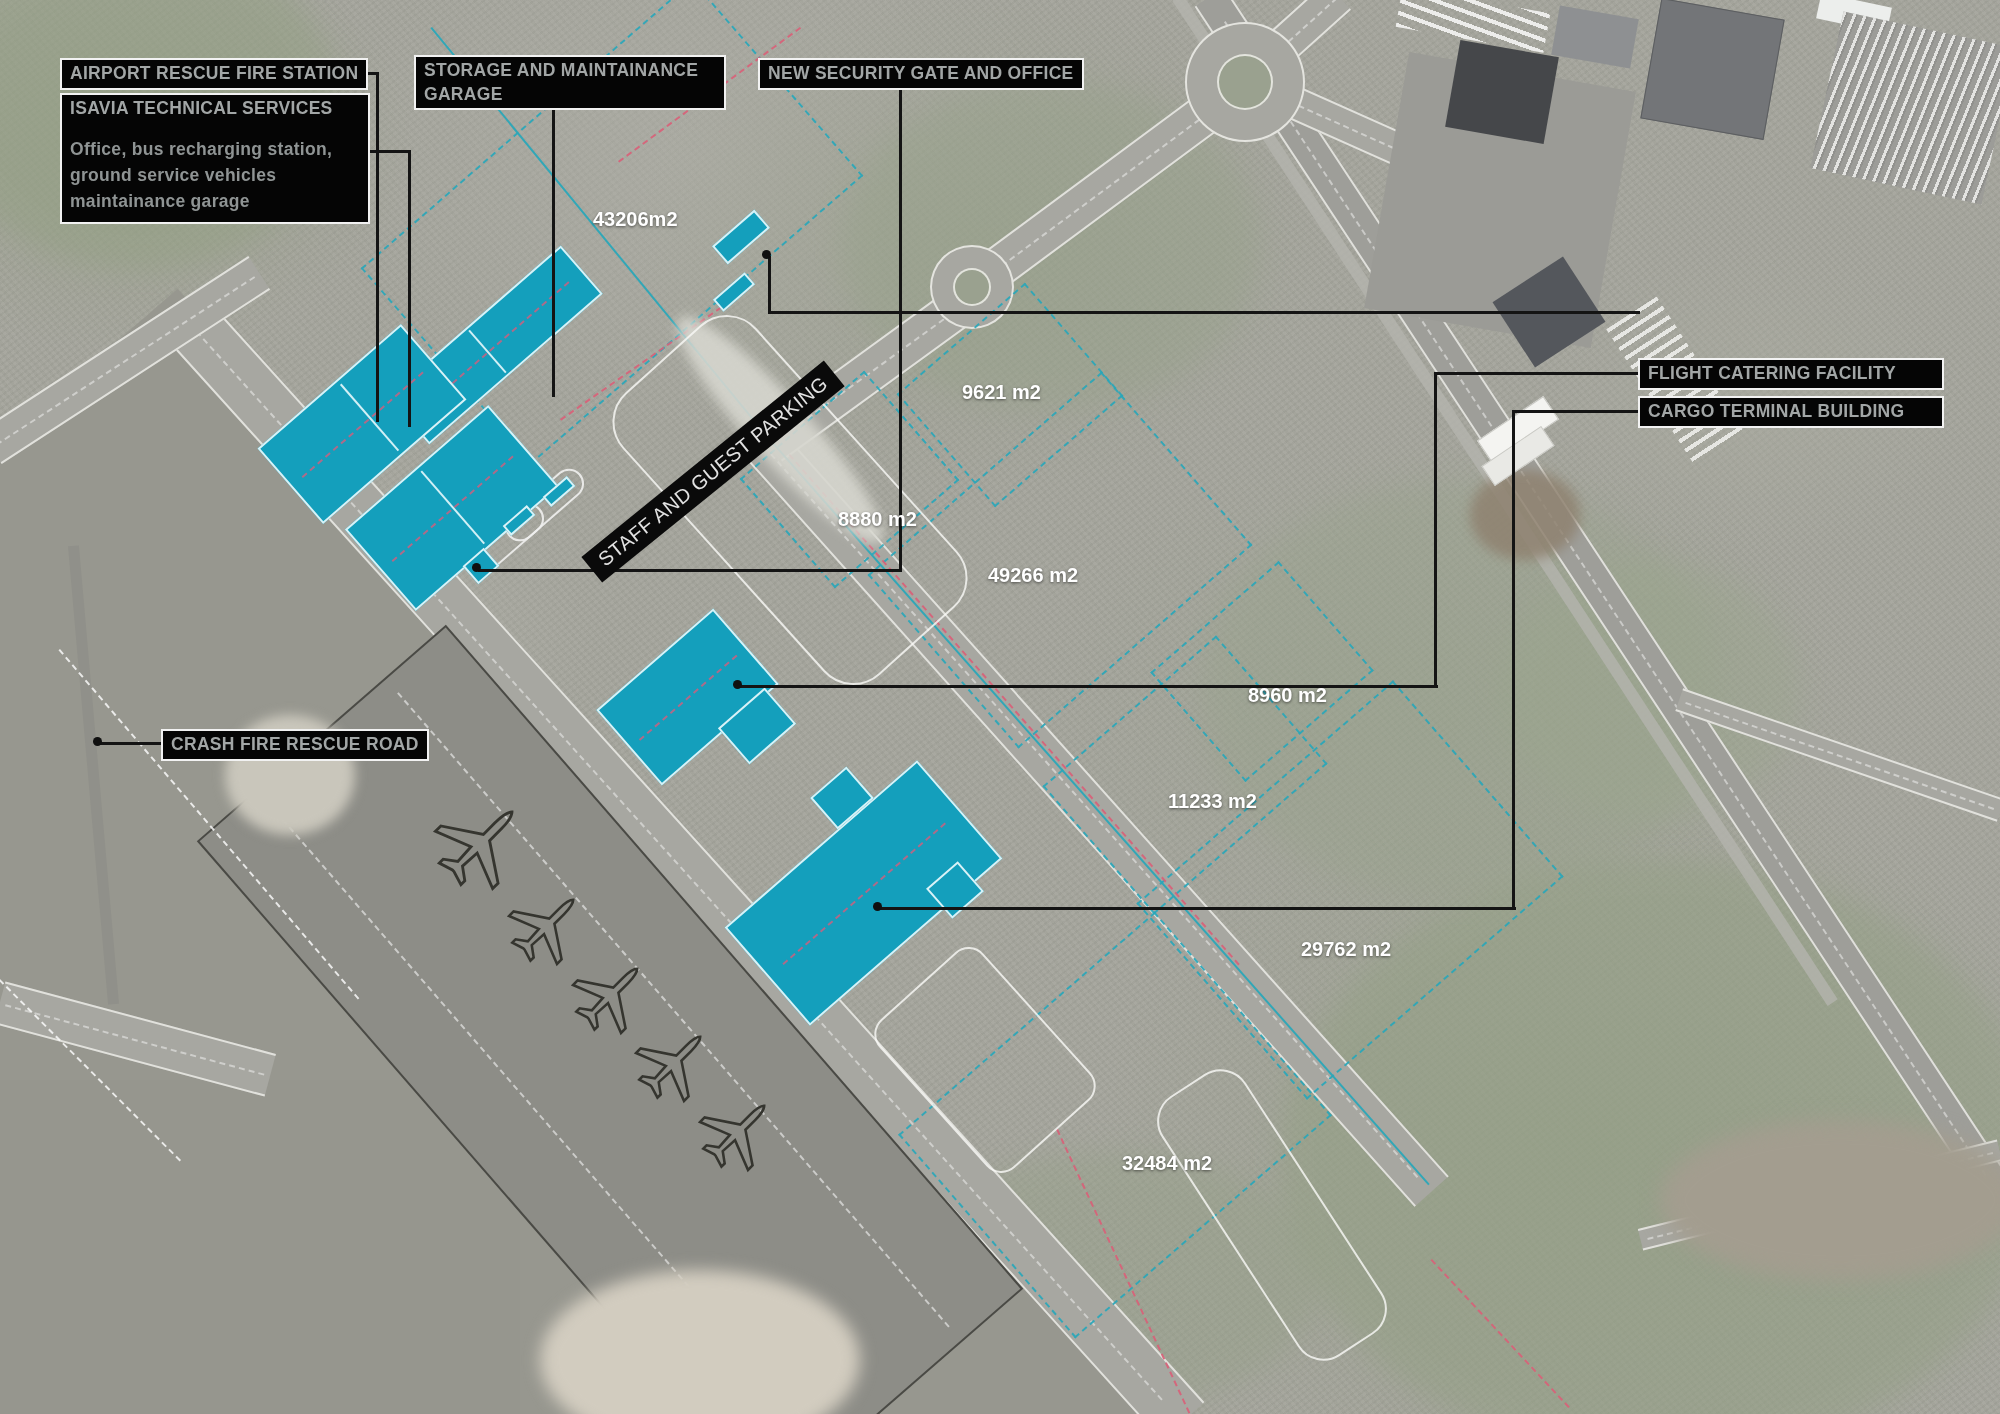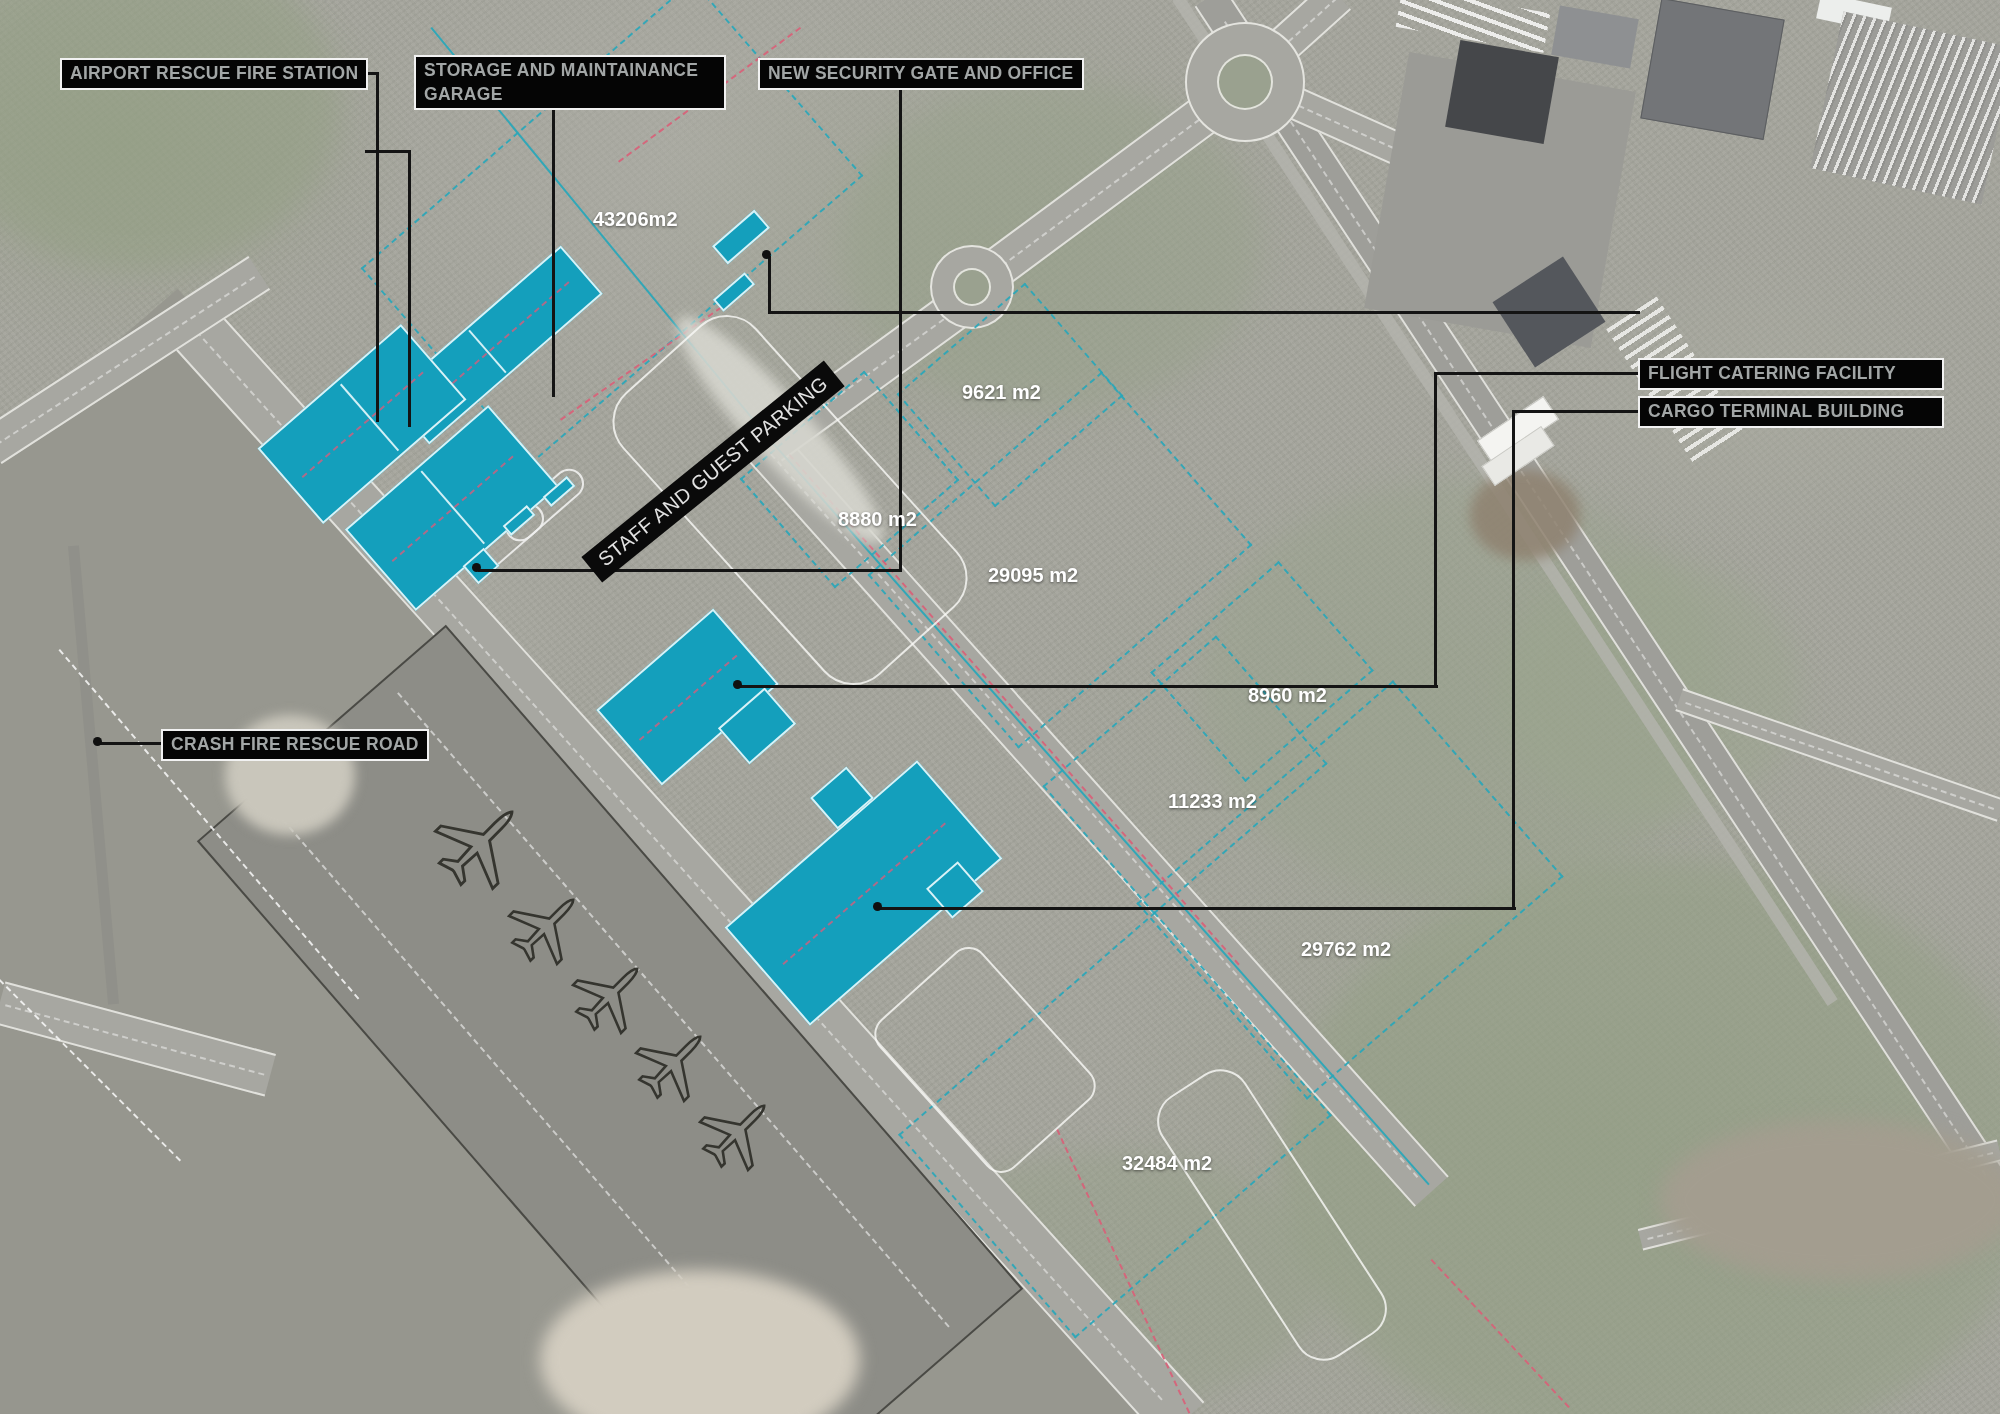--- a/index.html
+++ b/index.html
@@ -199,20 +199,28 @@
   <div class="ll" style="left:100px;top:742px;width:63px;height:3px;"></div>
   <div class="dot" style="left:472px;top:563px;"></div>
   <div class="dot" style="left:762px;top:250px;"></div>
   <div class="dot" style="left:733px;top:680px;"></div>
   <div class="dot" style="left:873px;top:902px;"></div>
   <div class="dot" style="left:93px;top:737px;"></div>
 
   <div class="callout" style="left:60px;top:58px;">
     <span>AIRPORT RESCUE FIRE STATION</span>
   </div>
+  <div class="callout" style="left:60px;top:93px;width:290px;white-space:normal;padding-bottom:8px;">
+    <div>ISAVIA TECHNICAL SERVICES</div>
+    <div class="c-body">
+      <div>Office, bus recharging station,</div>
+      <div>ground service vehicles</div>
+      <div>maintainance garage</div>
+    </div>
+  </div>
   <div class="callout" style="left:414px;top:55px;width:292px;white-space:normal;">
     <div>STORAGE AND MAINTAINANCE</div>
     <div>GARAGE</div>
   </div>
   <div class="callout" style="left:758px;top:58px;">
     <span>NEW SECURITY GATE AND OFFICE</span>
   </div>
   <div class="callout" style="left:1638px;top:358px;width:286px;">
     <span>FLIGHT CATERING FACILITY</span>
   </div>
@@ -223,19 +231,19 @@
     <span>CRASH FIRE RESCUE ROAD</span>
   </div>
 
   <div class="banner" style="left:557px;top:455px;">
     <span>STAFF AND GUEST PARKING</span>
   </div>
 
   <div class="area" style="left:593px;top:208px;">43206m2</div>
   <div class="area" style="left:962px;top:381px;">9621 m2</div>
   <div class="area" style="left:838px;top:484px;margin-top:24px;">8880 m2</div>
-  <div class="area" style="left:988px;top:564px;">29095 m2</div>
+  <div class="area" style="left:988px;top:564px;">49266 m2</div>
   <div class="area" style="left:1248px;top:684px;">8960 m2</div>
   <div class="area" style="left:1168px;top:790px;">11233 m2</div>
   <div class="area" style="left:1301px;top:938px;">29762 m2</div>
   <div class="area" style="left:1122px;top:1152px;">32484 m2</div>
 
 </div>
 
 </body></html>

